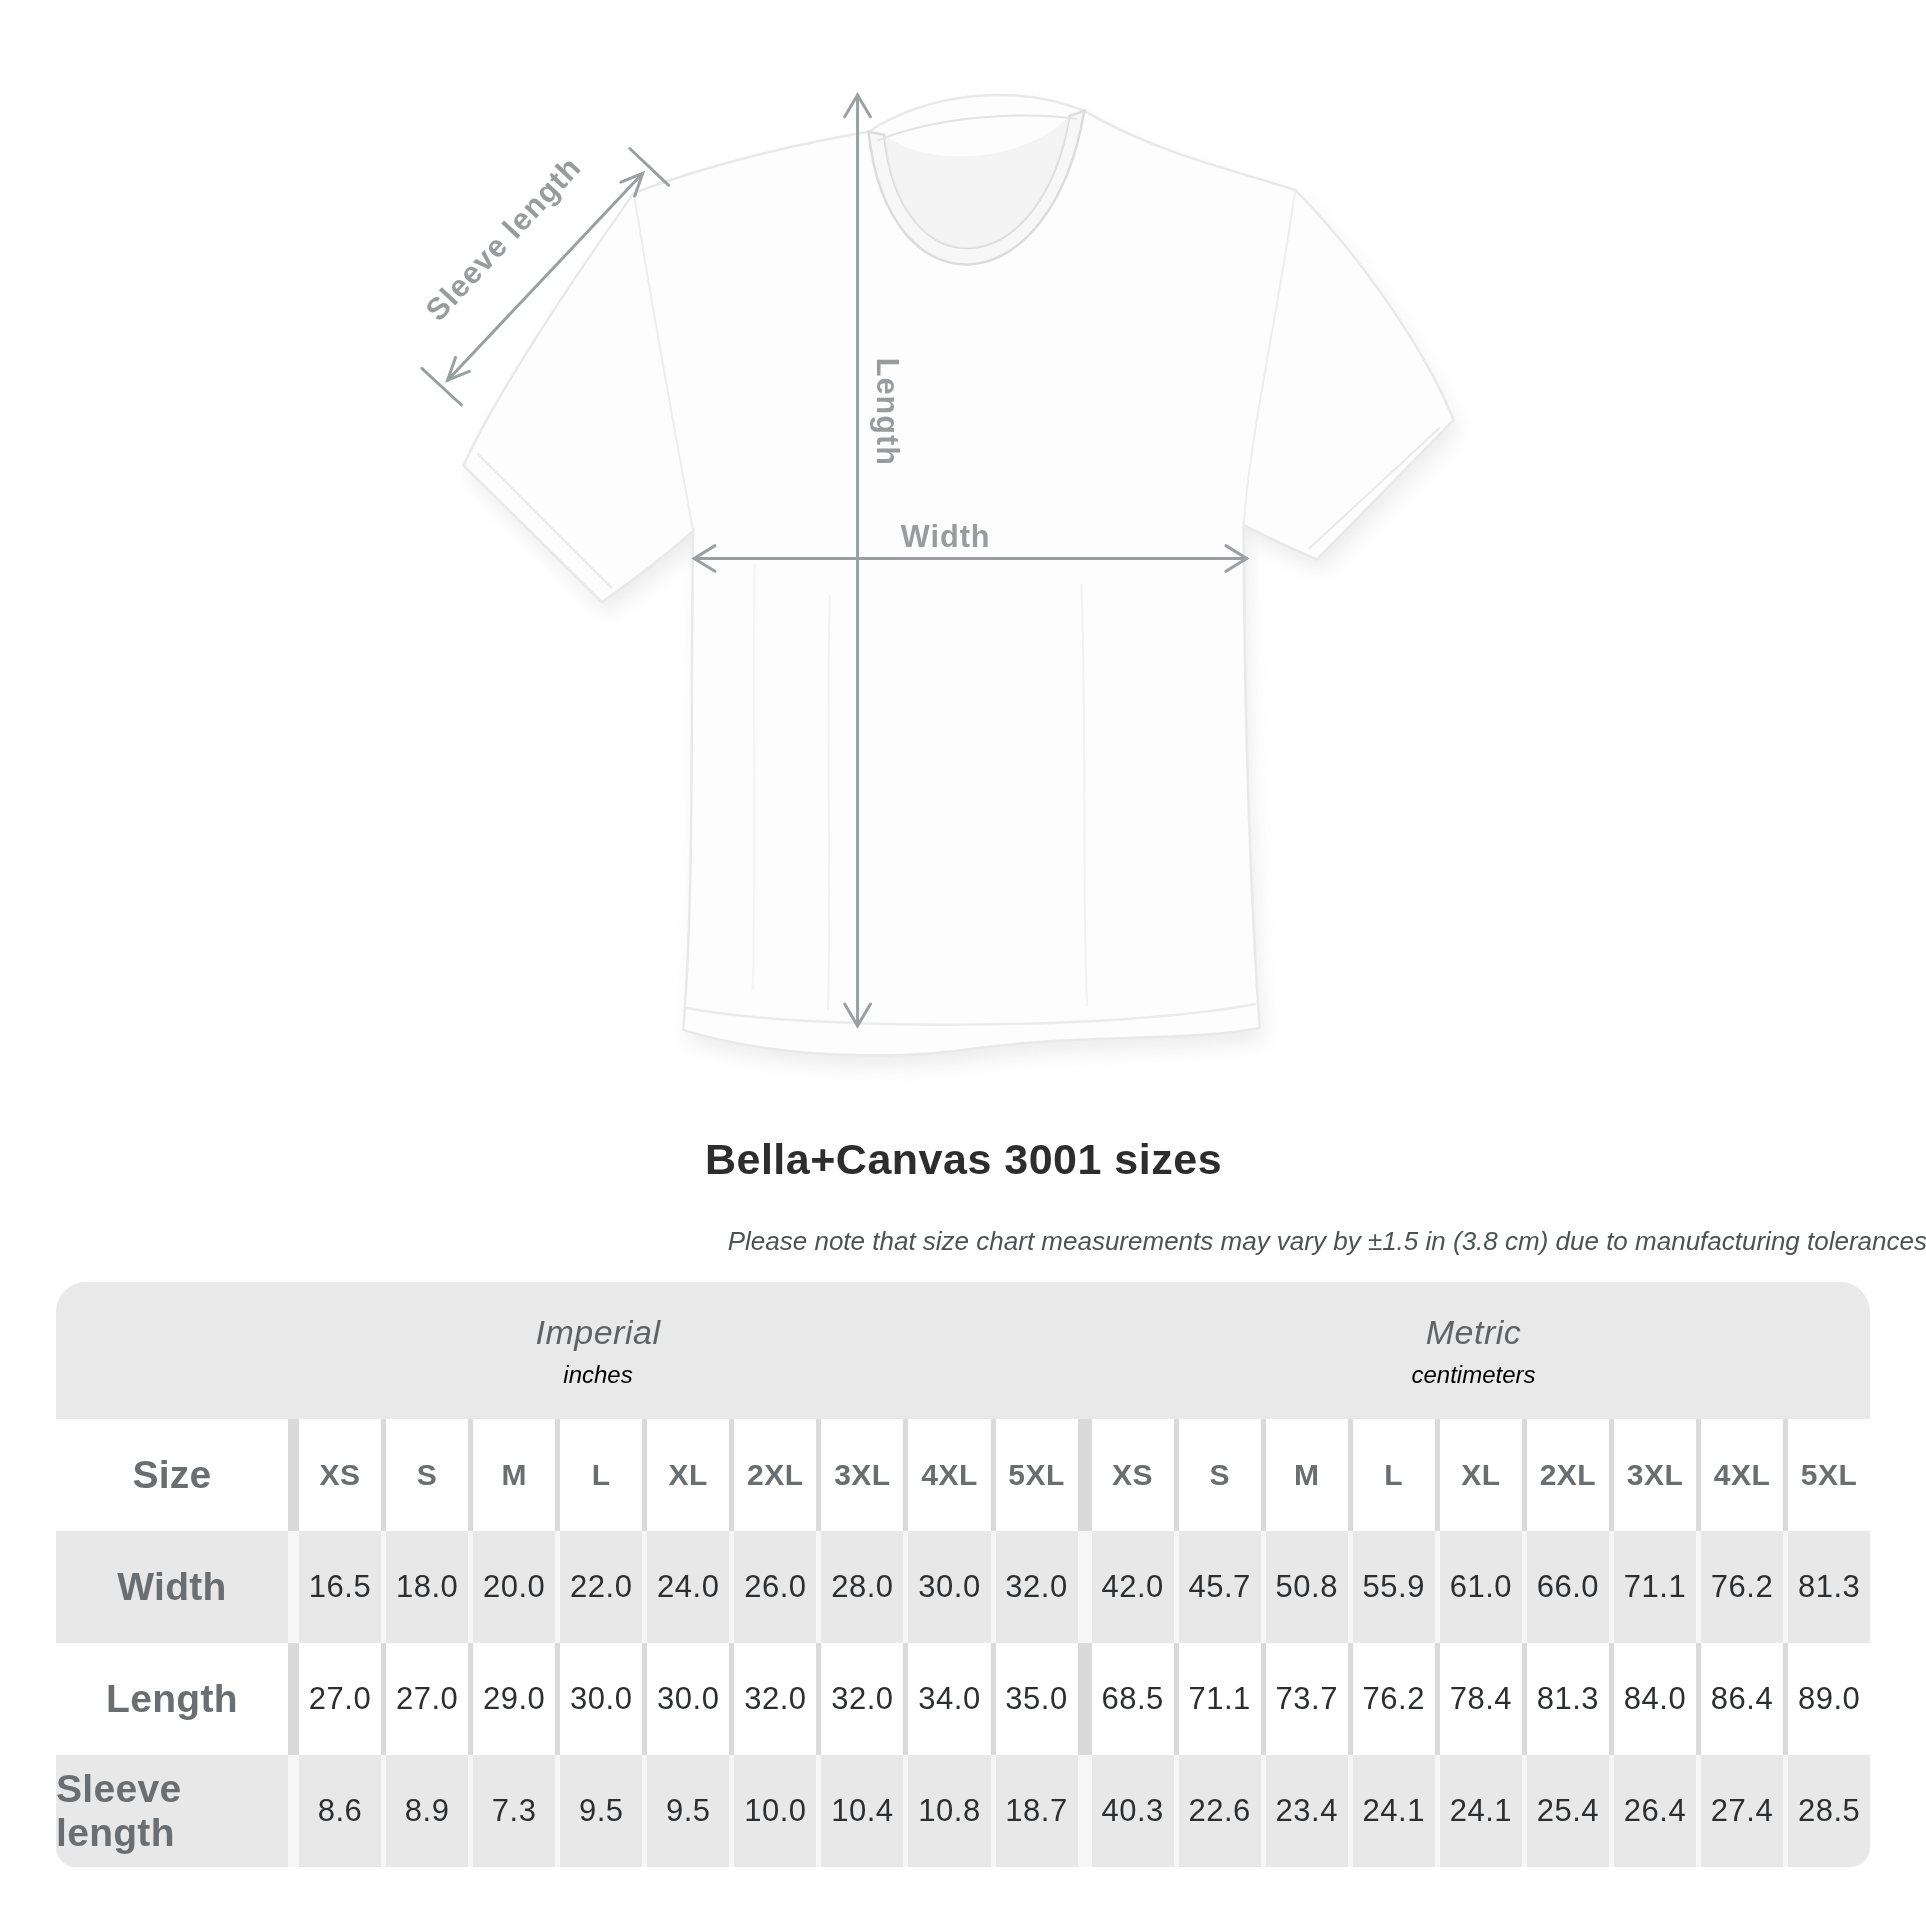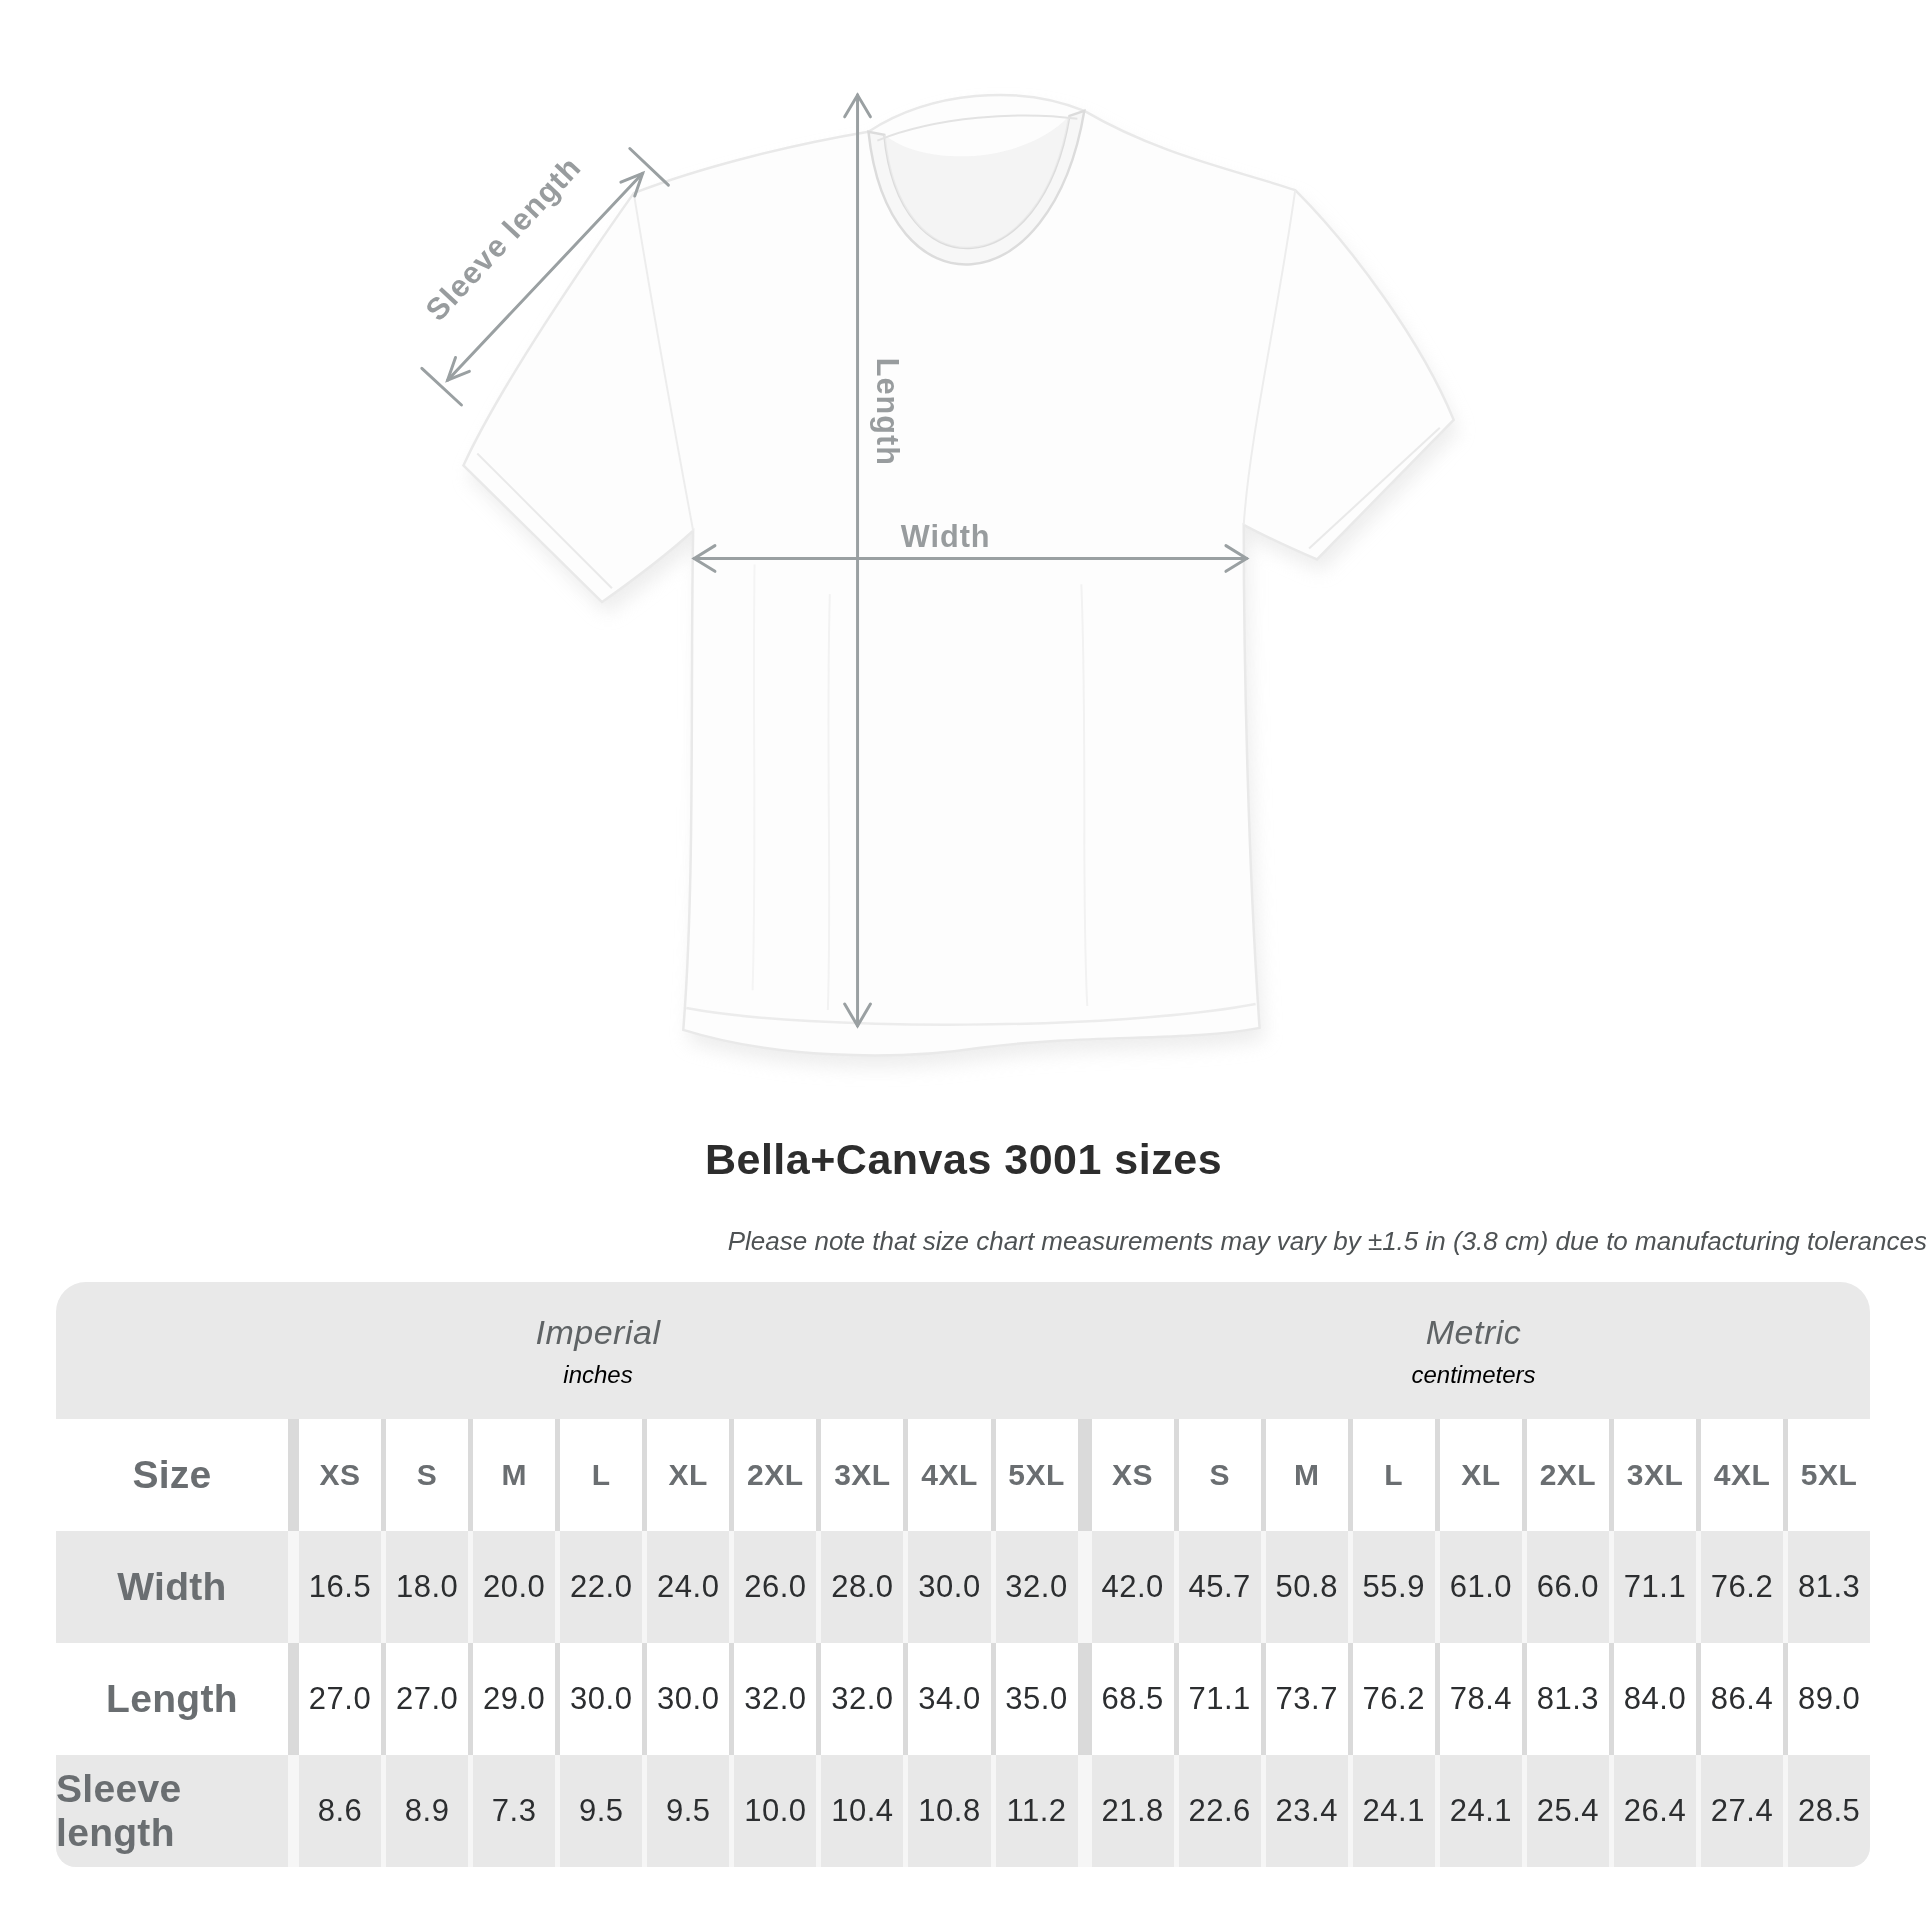--- a/index.html
+++ b/index.html
@@ -383,24 +383,24 @@
     <div class="cell">
         <span class="data-text">10.0</span>
       </div>
     <div class="cell">
         <span class="data-text">10.4</span>
       </div>
     <div class="cell">
         <span class="data-text">10.8</span>
       </div>
     <div class="cell">
-        <span class="data-text">11.2</span>
+        <span class="data-text">18.7</span>
       </div>
     <div class="cell metric-start">
-        <span class="data-text">21.8</span>
+        <span class="data-text">40.3</span>
       </div>
     <div class="cell">
         <span class="data-text">22.6</span>
       </div>
     <div class="cell">
         <span class="data-text">23.4</span>
       </div>
     <div class="cell">
         <span class="data-text">24.1</span>
       </div>

